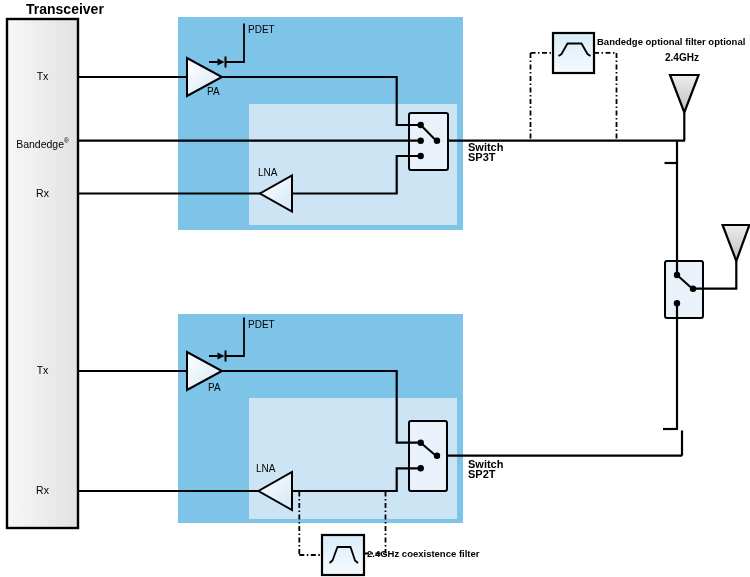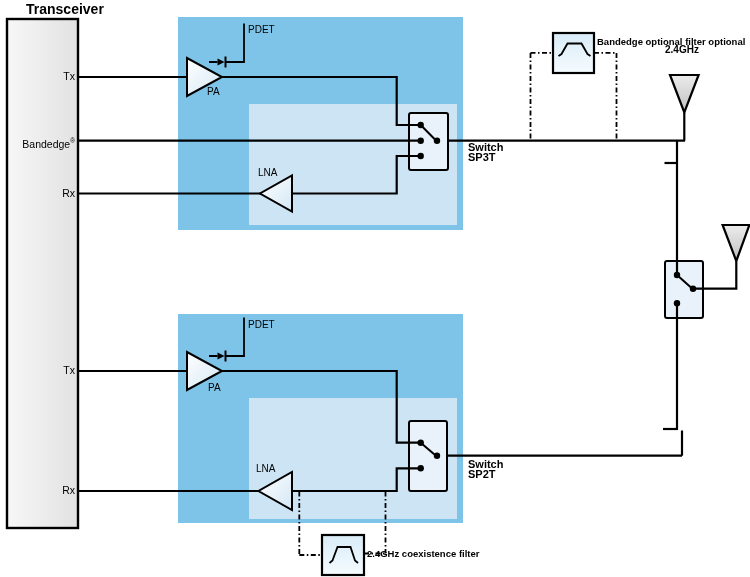--- a/index.html
+++ b/index.html
@@ -3,21 +3,21 @@
 <meta charset="utf-8">
 <style>
   html,body{margin:0;padding:0;background:#ffffff;}
   .stage{
     position:relative;width:750px;height:577px;background:#ffffff;overflow:hidden;
     font-family:"Liberation Sans",sans-serif;color:#000;
   }
   .stage svg{position:absolute;left:0;top:0;}
   .lbl{position:absolute;white-space:nowrap;color:#000;font-family:"Liberation Sans",sans-serif;}
   .title{left:7px;top:1px;font-size:14px;font-weight:bold;letter-spacing:0px;margin-left:19px;}
-  .port{left:10px;width:65px;text-align:right;font-size:10.5px;line-height:13px;}
+  .port{left:10px;width:65px;text-align:center;font-size:10.5px;line-height:13px;}
   .port sup{font-size:6.5px;}
   .comp{font-size:10px;line-height:11px;}
   .swlbl{font-size:11px;font-weight:bold;line-height:9.5px;}
   .note{font-size:9.5px;font-weight:bold;}
   .antlbl{font-size:10px;font-weight:bold;}
 </style>
 </head>
 <body>
 
 <div class="stage">
@@ -161,16 +161,16 @@
   <div class="lbl swlbl" style="left:468px;top:143px">
     <div>Switch</div>
     <div>SP3T</div>
   </div>
   <div class="lbl swlbl" style="left:468px;top:460px">
     <div>Switch</div>
     <div>SP2T</div>
   </div>
 
   <div class="lbl note" style="left:597px;top:36px">Bandedge optional filter optional</div>
-  <div class="lbl antlbl" style="left:665px;top:44px">2.4GHz</div>
+  <div class="lbl antlbl" style="left:665px;top:52px">2.4GHz</div>
   <div class="lbl note" style="left:367px;top:548px">2.4GHz coexistence filter</div>
 
 </div>
 
 </body></html>

